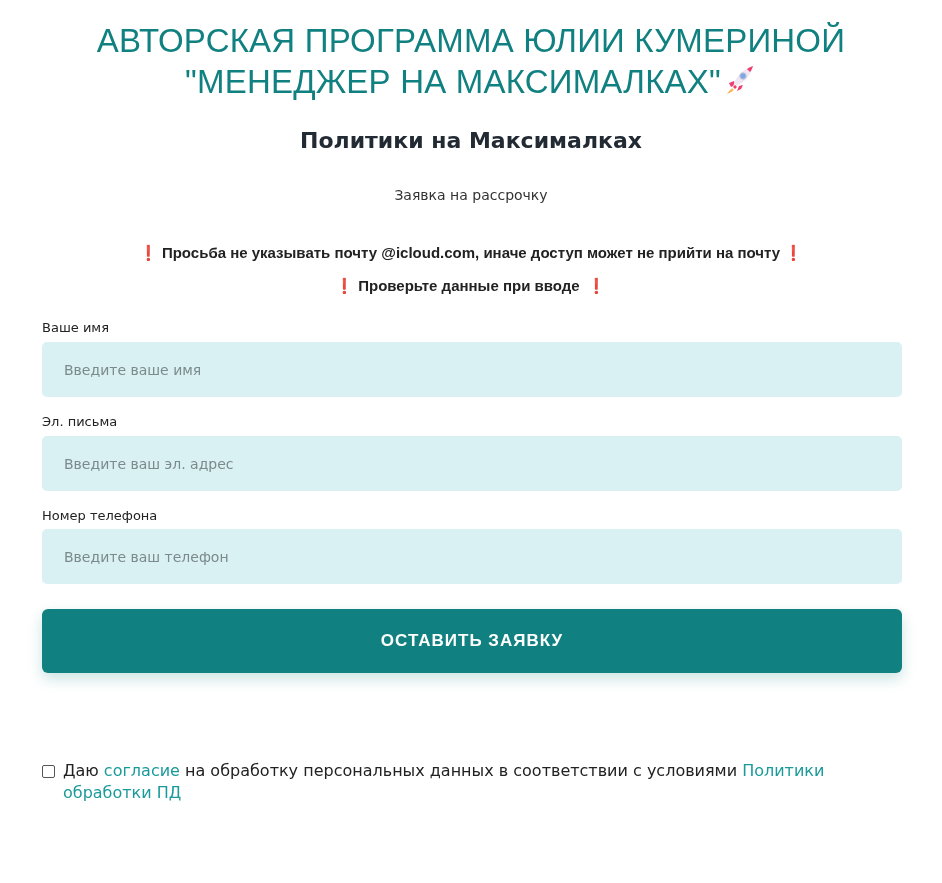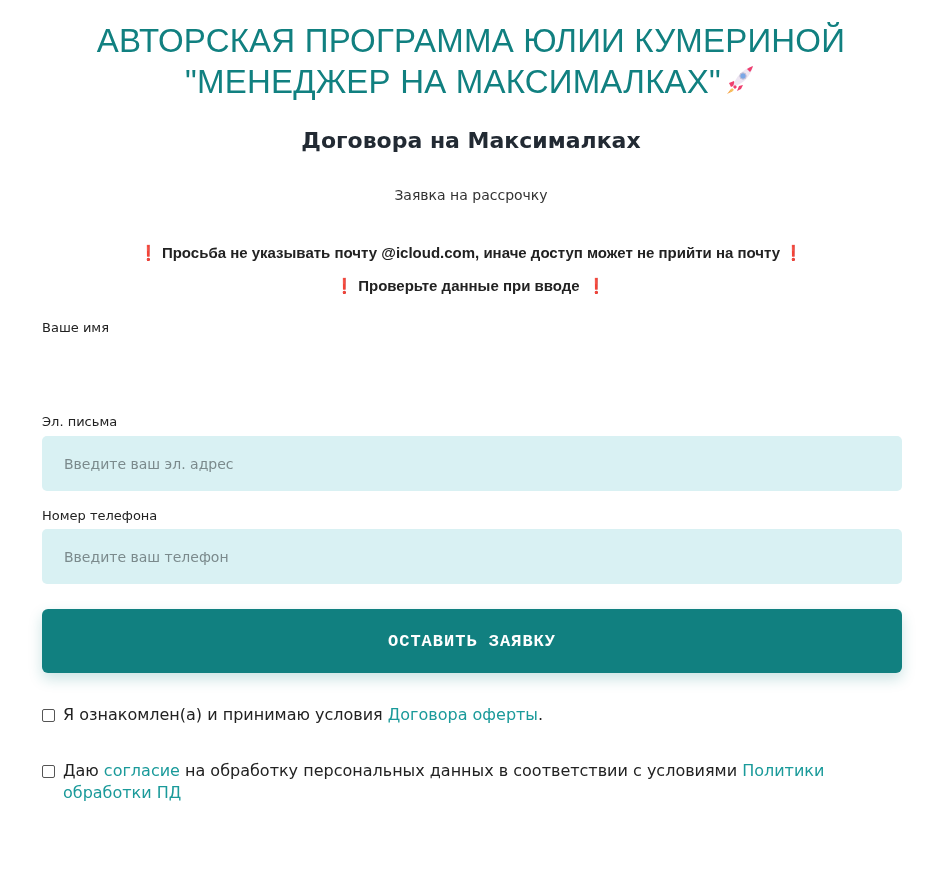--- a/index.html
+++ b/index.html
@@ -93,21 +93,21 @@
     .submit-btn {
       position: absolute;
       left: 42px;
       top: 609px;
       width: 860px;
       height: 64px;
       border: none;
       border-radius: 6px;
       background: #118080;
       color: #ffffff;
-      font-family: Liberation Mono, monospace;
+      font-family: Liberation Sans, sans-serif;
       font-weight: 700;
       font-size: 17px;
       letter-spacing: 1px;
       box-shadow: 0 6px 14px rgba(17,128,128,0.22);
       cursor: pointer;
     }
     .check-row {
       position: absolute;
       left: 42px;
       width: 840px;
@@ -146,48 +146,43 @@
       <path d="M9 25 L6 30 L11 27 Z" fill="#f7c25c"></path>
       <path d="M11 18 L6 20 L8 24 L12 22 Z" fill="#ef3e6e"></path>
       <path d="M16 23 L14 28 L18 26 L20 22 Z" fill="#ef3e6e"></path>
       <path d="M10 24 C 12 14, 20 6, 30 3 C 28 13, 20 21, 10 24 Z" fill="#eee6f2"></path>
       <path d="M30 3 C 29 6, 28 8, 27 9 L 24 6 C 26 4.5, 28 3.5, 30 3 Z" fill="#ef3e6e"></path>
       <circle cx="20" cy="13" r="3.2" fill="#7aa7e6" stroke="#c9c2d4" stroke-width="1"></circle>
       <path d="M10 24 L12 22 L14 24 L12 26 Z" fill="#ef3e6e"></path>
     </svg>
   </h1>
 
-  <h2 class="form-title">Договора на Максималках</h2>
+  <h2 class="form-title">Политики на Максималках</h2>
 
   <div class="subtitle">Заявка на рассрочку</div>
 
   <div class="warning w1">
     <span class="excl">❗</span><span>Просьба не указывать почту @icloud.com, иначе доступ может не прийти на почту</span><span class="excl">❗</span>
   </div>
 
   <div class="warning w2">
     <span class="excl">❗</span><span>Проверьте данные при вводе</span>&nbsp;<span class="excl">❗</span>
   </div>
 
   <label class="field-label" style="top:320px;">Ваше имя</label>
+  <input class="field-input" style="top: 342px;" type="text" placeholder="Введите ваше имя">
 
   <label class="field-label" style="top:414px;">Эл. письма</label>
   <input class="field-input" style="top: 436px;" type="email" placeholder="Введите ваш эл. адрес">
 
   <label class="field-label" style="top:508px;">Номер телефона</label>
   <input class="field-input" style="top: 529px;" type="tel" placeholder="Введите ваш телефон">
 
   <button class="submit-btn">ОСТАВИТЬ ЗАЯВКУ</button>
 
-  <div class="check-row" style="top:704px;">
-    <span class="cb"></span>
-    <span class="txt">
-      <span>Я ознакомлен(а) и принимаю условия </span><a class="lnk">Договора оферты</a><span>.</span>
-    </span>
-  </div>
 
   <div class="check-row" style="top:760px;">
     <span class="cb"></span>
     <span class="txt">
       <span>Даю </span><a class="lnk">согласие</a><span> на обработку персональных данных в соответствии с условиями </span><a class="lnk">Политики обработки ПД</a>
     </span>
   </div>
 
 
 </div>

